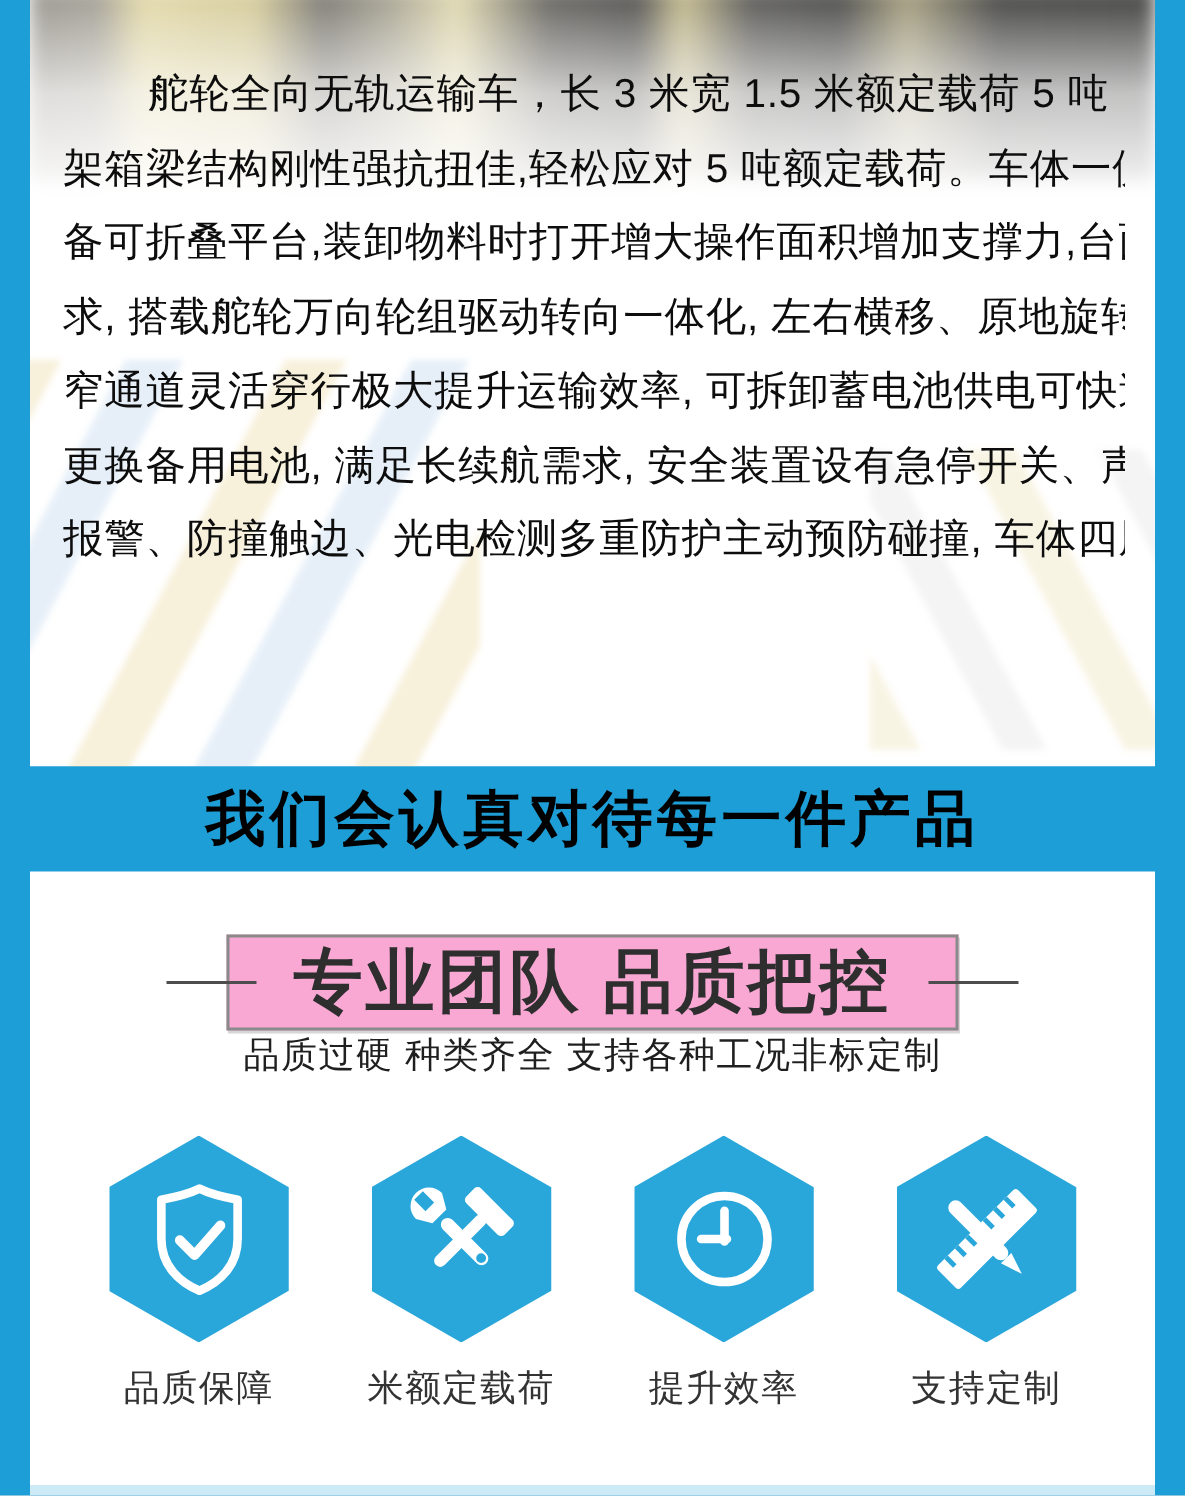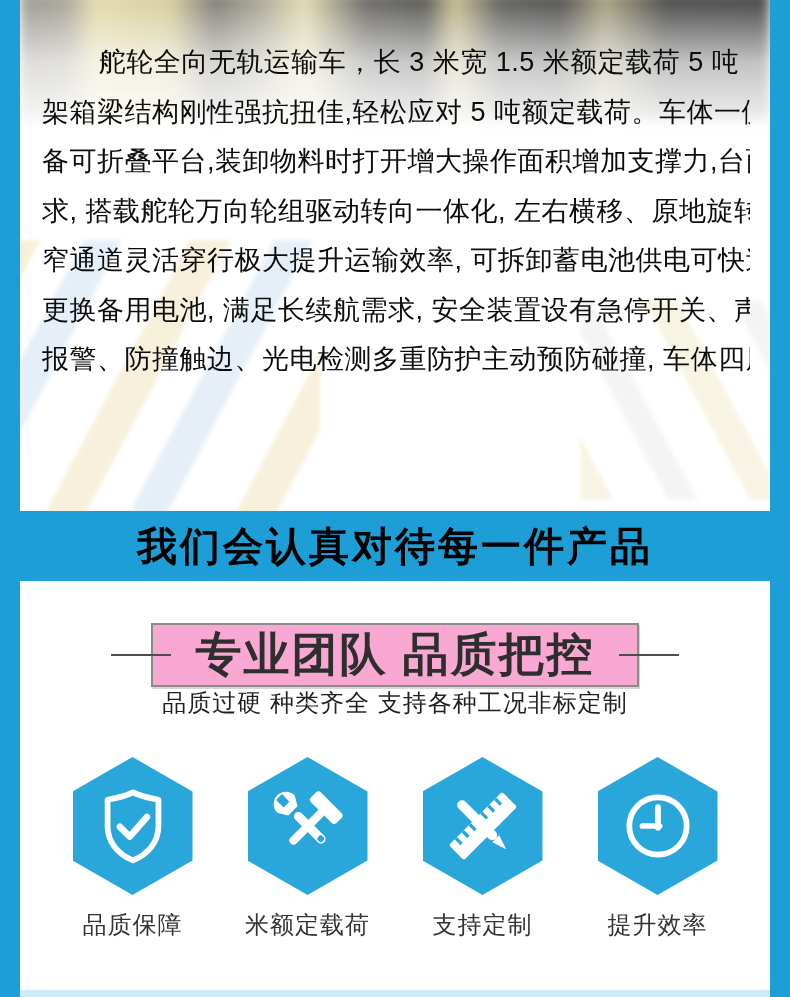--- a/index.html
+++ b/index.html
@@ -167,42 +167,42 @@
               </g>
             </g>
           </svg>
         </div>
         <div class="feature-label">米额定载荷</div>
       </div>
 
       <div class="feature">
         <div class="hexagon">
           <svg viewBox="0 0 100 100">
+            <circle cx="50" cy="50" r="35" fill="none" stroke="#ffffff" stroke-width="7"></circle>
+            <path d="M50 52 V27" fill="none" stroke="#ffffff" stroke-width="7" stroke-linecap="round"></path>
+            <path d="M52 50 H31" fill="none" stroke="#ffffff" stroke-width="7" stroke-linecap="round"></path>
+          </svg>
+        </div>
+        <div class="feature-label">提升效率</div>
+      </div>
+
+      <div class="feature">
+        <div class="hexagon">
+          <svg viewBox="0 0 100 100">
             <g transform="rotate(45 50 50)">
               <rect x="37" y="4" width="26" height="92" rx="3" fill="#ffffff"></rect>
               <path d="M37 16 h10 M37 28 h10 M37 40 h10 M37 60 h10 M37 72 h10 M37 84 h10" stroke="#2aa7da" stroke-width="4"></path>
             </g>
             <g transform="rotate(-45 50 50)">
               <rect x="44" y="8" width="12" height="64" rx="6" fill="#ffffff"></rect>
               <path d="M44 72 L50 90 L56 72 Z" fill="#ffffff"></path>
             </g>
           </svg>
         </div>
         <div class="feature-label">支持定制</div>
       </div>
 
-      <div class="feature">
-        <div class="hexagon">
-          <svg viewBox="0 0 100 100">
-            <circle cx="50" cy="50" r="35" fill="none" stroke="#ffffff" stroke-width="7"></circle>
-            <path d="M50 52 V27" fill="none" stroke="#ffffff" stroke-width="7" stroke-linecap="round"></path>
-            <path d="M52 50 H31" fill="none" stroke="#ffffff" stroke-width="7" stroke-linecap="round"></path>
-          </svg>
-        </div>
-        <div class="feature-label">提升效率</div>
-      </div>
-
     </div>
 
     <div class="bottom-strip"></div>
   </div>
 
 </div>
 
 </body></html>

